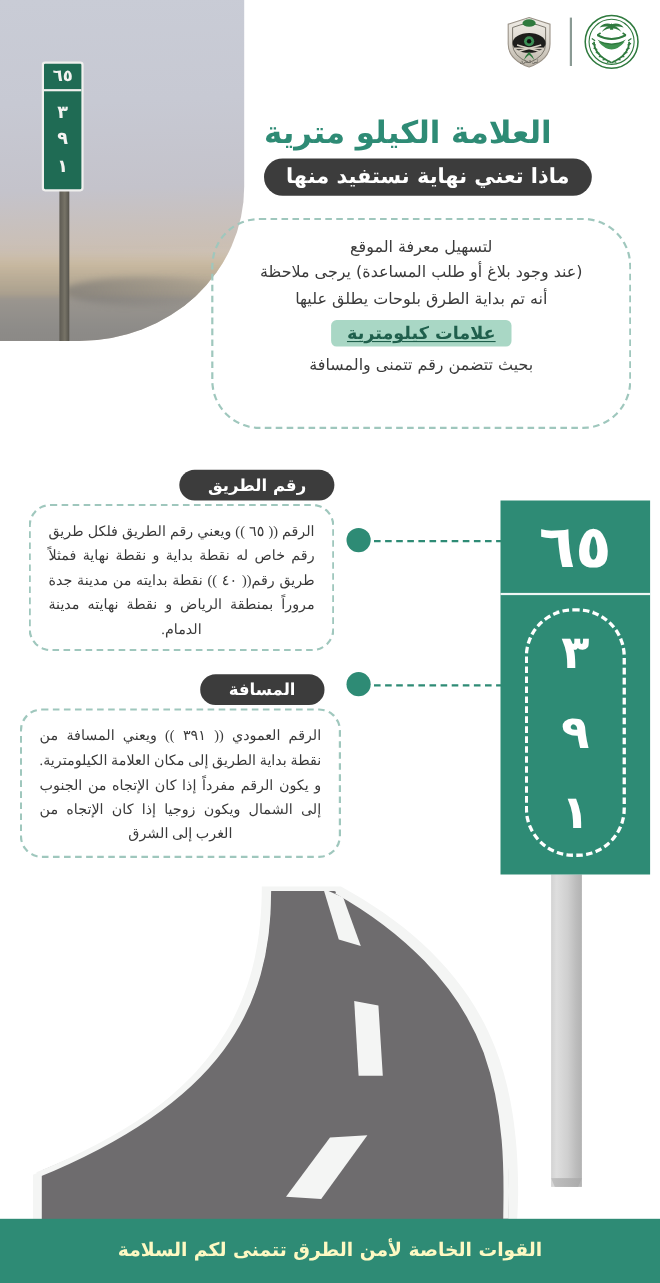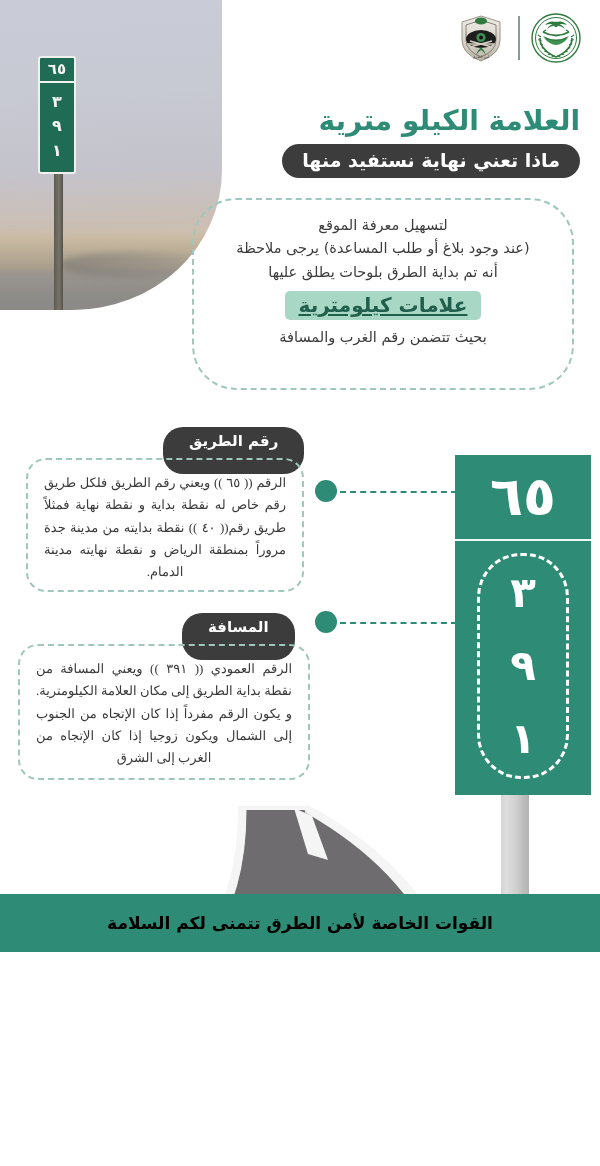--- a/index.html
+++ b/index.html
@@ -8,21 +8,21 @@
     width: 600px;
     height: 1166px;
     background: #ffffff;
     font-family: "DejaVu Sans", "Liberation Sans", sans-serif;
     overflow: hidden;
   }
 
   #page {
     position: relative;
     width: 600px;
-    height: 952px;
+    height: 1166px;
     background: #ffffff;
     overflow: hidden;
   }
 
   
   .hero-photo {
     position: absolute;
     left: 0; top: 0;
     width: 222px; height: 310px;
     border-bottom-right-radius: 150px 140px;
@@ -106,21 +106,21 @@
     width: 2px; height: 44px;
     background: #8a9a94;
   }
   .emblem-sf, .emblem-moi { display: block; }
 
   
   .title-wrap {
     position: absolute;
     right: 20px; top: 104px;
     width: 340px;
-    text-align: right;
+    text-align: left;
     direction: rtl;
   }
   .main-title {
     color: #2e8b75;
     font-size: 28px;
     font-weight: 700;
     letter-spacing: -0.3px;
     line-height: 1.18;
     white-space: nowrap;
   }
@@ -151,36 +151,36 @@
     color: #3b3b3b;
     font-size: 14.5px;
     line-height: 1.62;
     white-space: nowrap;
   }
   .highlight-row { margin: 7px 0 6px; }
   .highlight-chip {
     display: inline-block;
     background: #a9d7c5;
     color: #1f5f4c;
-    font-size: 20px;
+    font-size: 16px;
     font-weight: 700;
     padding: 2px 14px 3px;
     border-radius: 5px;
     text-decoration: underline;
     text-underline-offset: 2px;
   }
 
   
   .sec-pill {
     position: absolute;
     background: #3c3c3c;
     color: #ffffff;
     font-size: 15px;
     font-weight: 700;
-    padding: 5px 26px 24px;
+    padding: 5px 26px 5px;
     border-radius: 20px;
     direction: rtl;
     white-space: nowrap;
   }
   #pill-road   { left: 163px; top: 427px; }
   #pill-dist   { left: 182px; top: 613px; }
 
   
   .info-card {
     position: absolute;
@@ -287,21 +287,21 @@
     position: absolute;
     left: 0; bottom: 0;
     width: 600px; height: 58px;
     background: #2e8b75;
     display: flex;
     align-items: center;
     justify-content: center;
     direction: rtl;
   }
   .footer-text {
-    color: #000000;
+    color: #fef9c3;
     font-size: 17px;
     font-weight: 700;
     white-space: nowrap;
   }
 </style>
 </head>
 <body>
 
 <div id="page">
 
@@ -385,21 +385,21 @@
     <div class="subtitle-pill">ماذا تعني نهاية نستفيد منها</div>
   </div>
 
   <div class="intro-card">
     <div class="intro-line">لتسهيل معرفة الموقع</div>
     <div class="intro-line">(عند وجود بلاغ أو طلب المساعدة) يرجى ملاحظة</div>
     <div class="intro-line">أنه تم بداية الطرق بلوحات يطلق عليها</div>
     <div class="highlight-row">
       <span class="highlight-chip">علامات كيلومترية</span>
     </div>
-    <div class="intro-line">بحيث تتضمن رقم الغرب والمسافة</div>
+    <div class="intro-line">بحيث تتضمن رقم تتمنى والمسافة</div>
   </div>
 
   <div class="sec-pill" id="pill-road">رقم الطريق</div>
   <div class="info-card" id="card-road">
     <div class="info-text">الرقم (( ٦٥ )) ويعني رقم الطريق فلكل طريق رقم خاص له نقطة بداية و نقطة نهاية فمثلاً طريق رقم(( ٤٠ )) نقطة بدايته من مدينة جدة مروراً بمنطقة الرياض و نقطة نهايته مدينة الدمام.</div>
   </div>
   <div class="conn-dot" id="dot-road"></div>
   <div class="conn-line" id="line-road"></div>
 
   <div class="sec-pill" id="pill-dist">المسافة</div>

